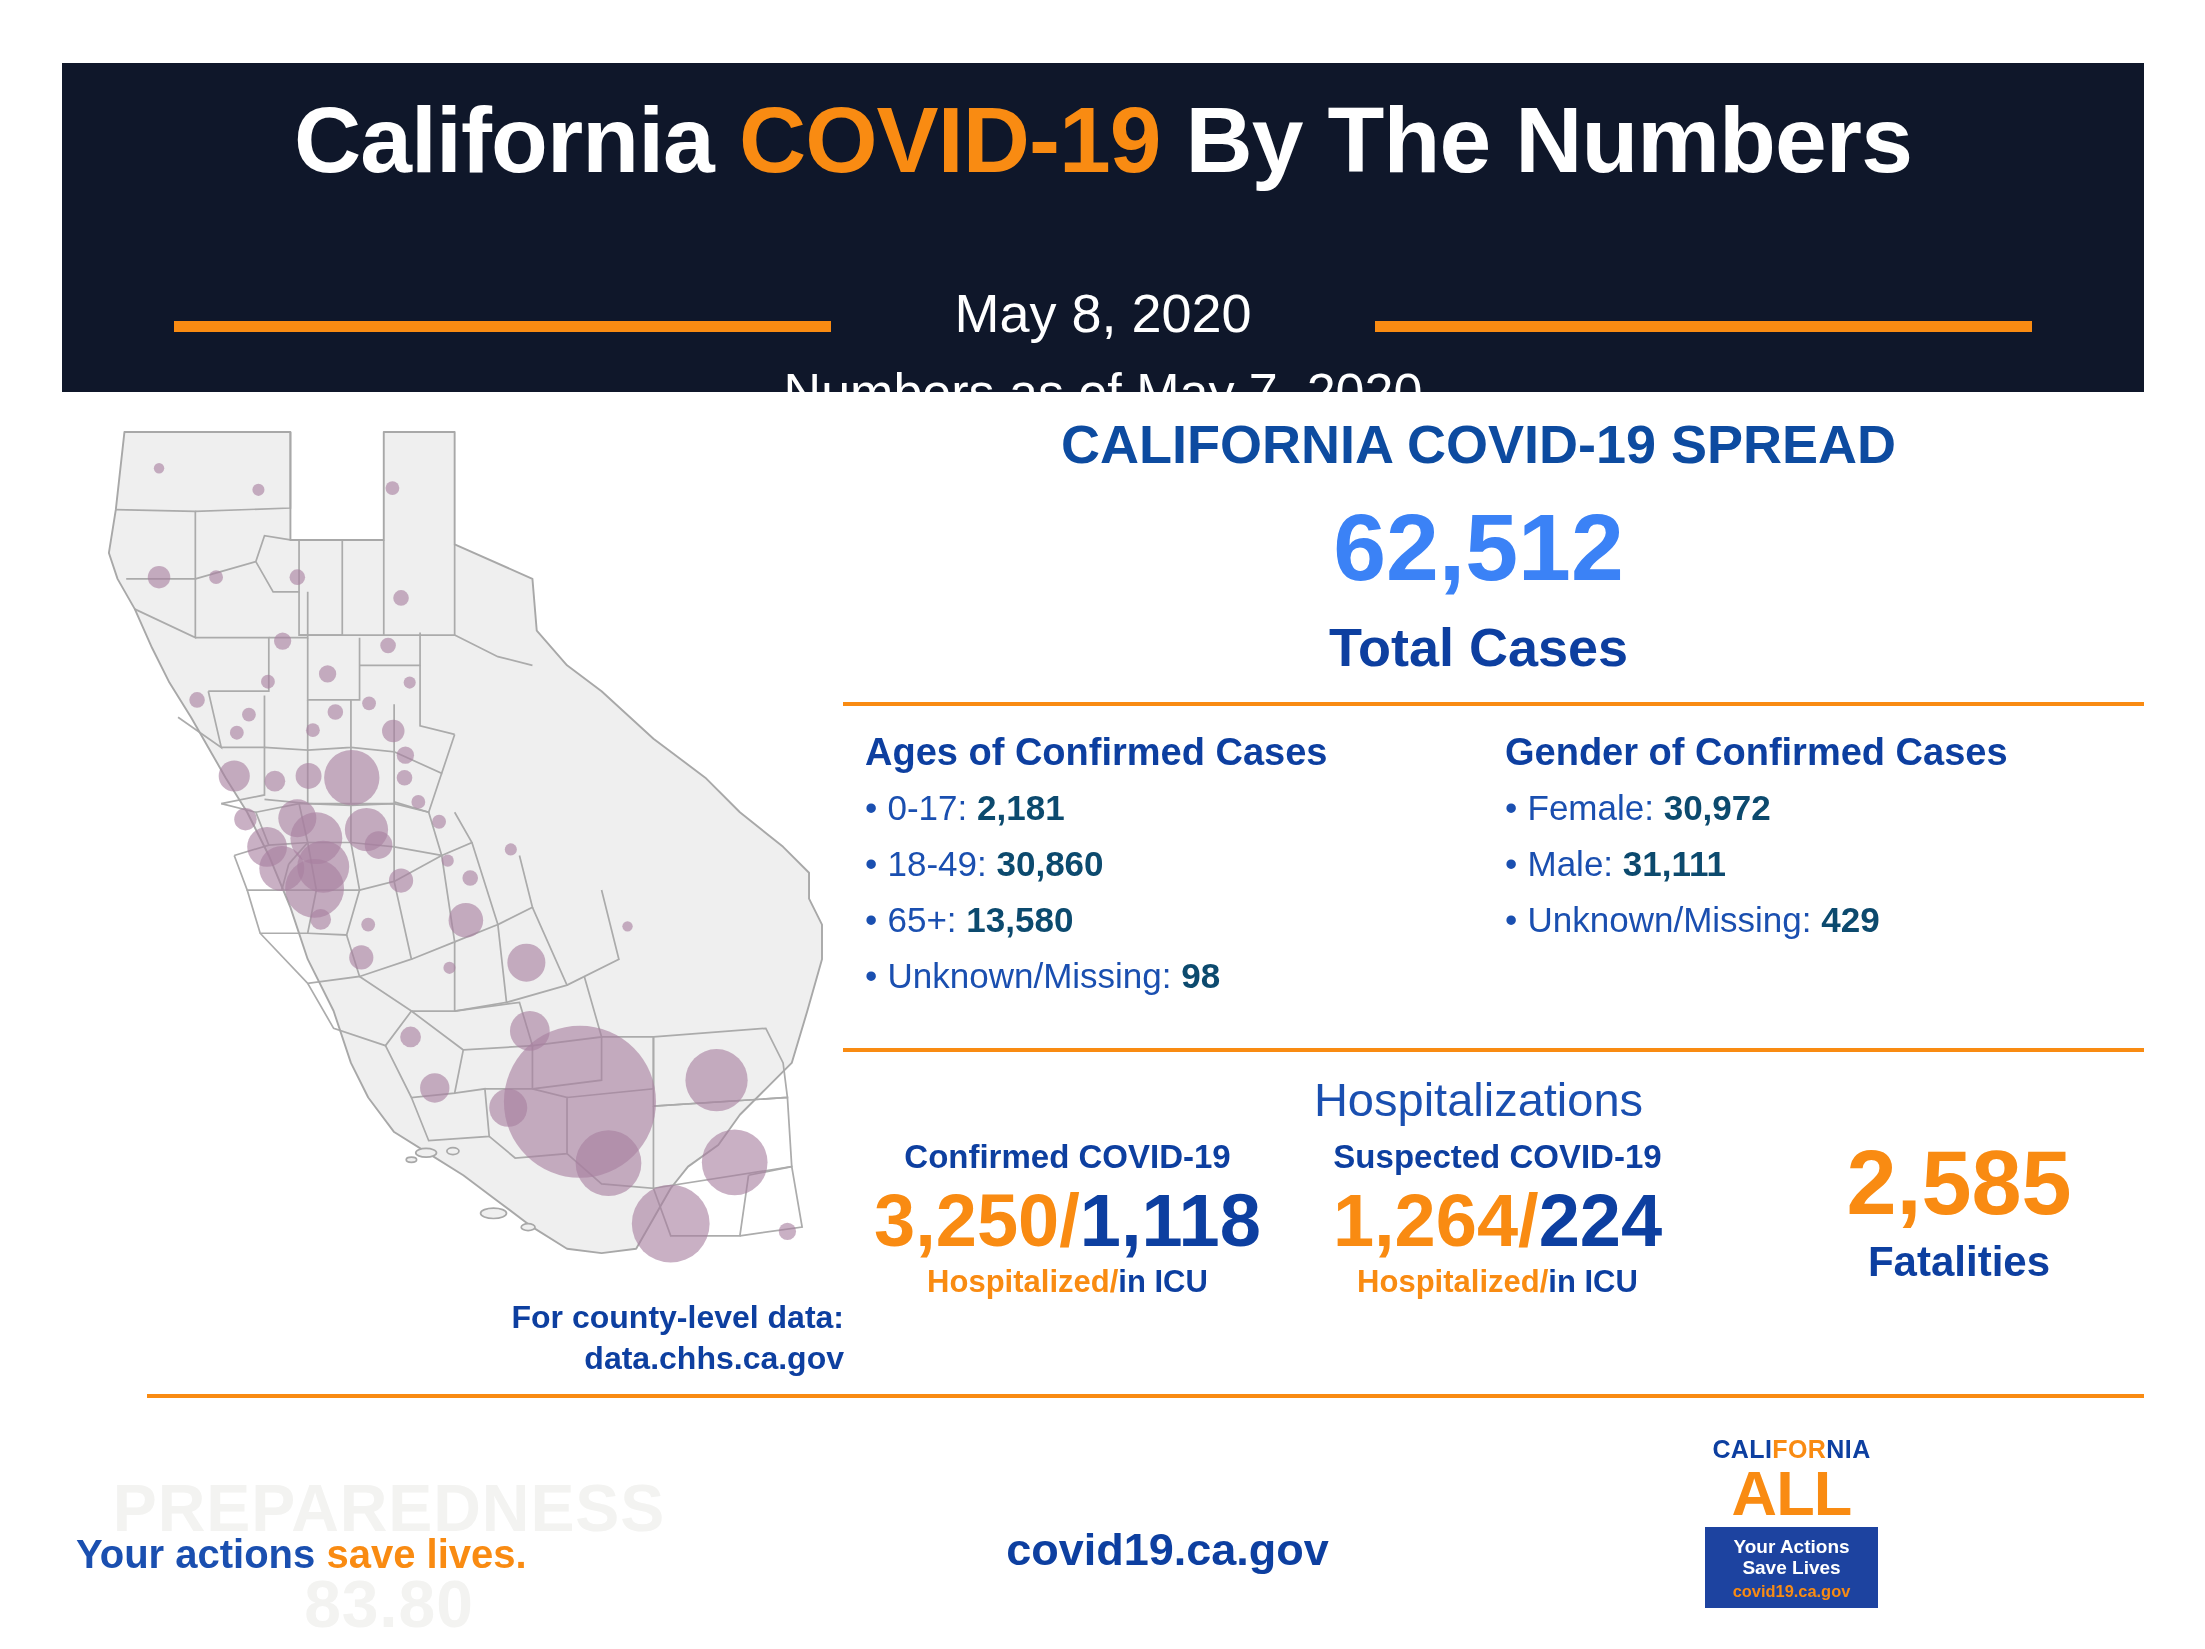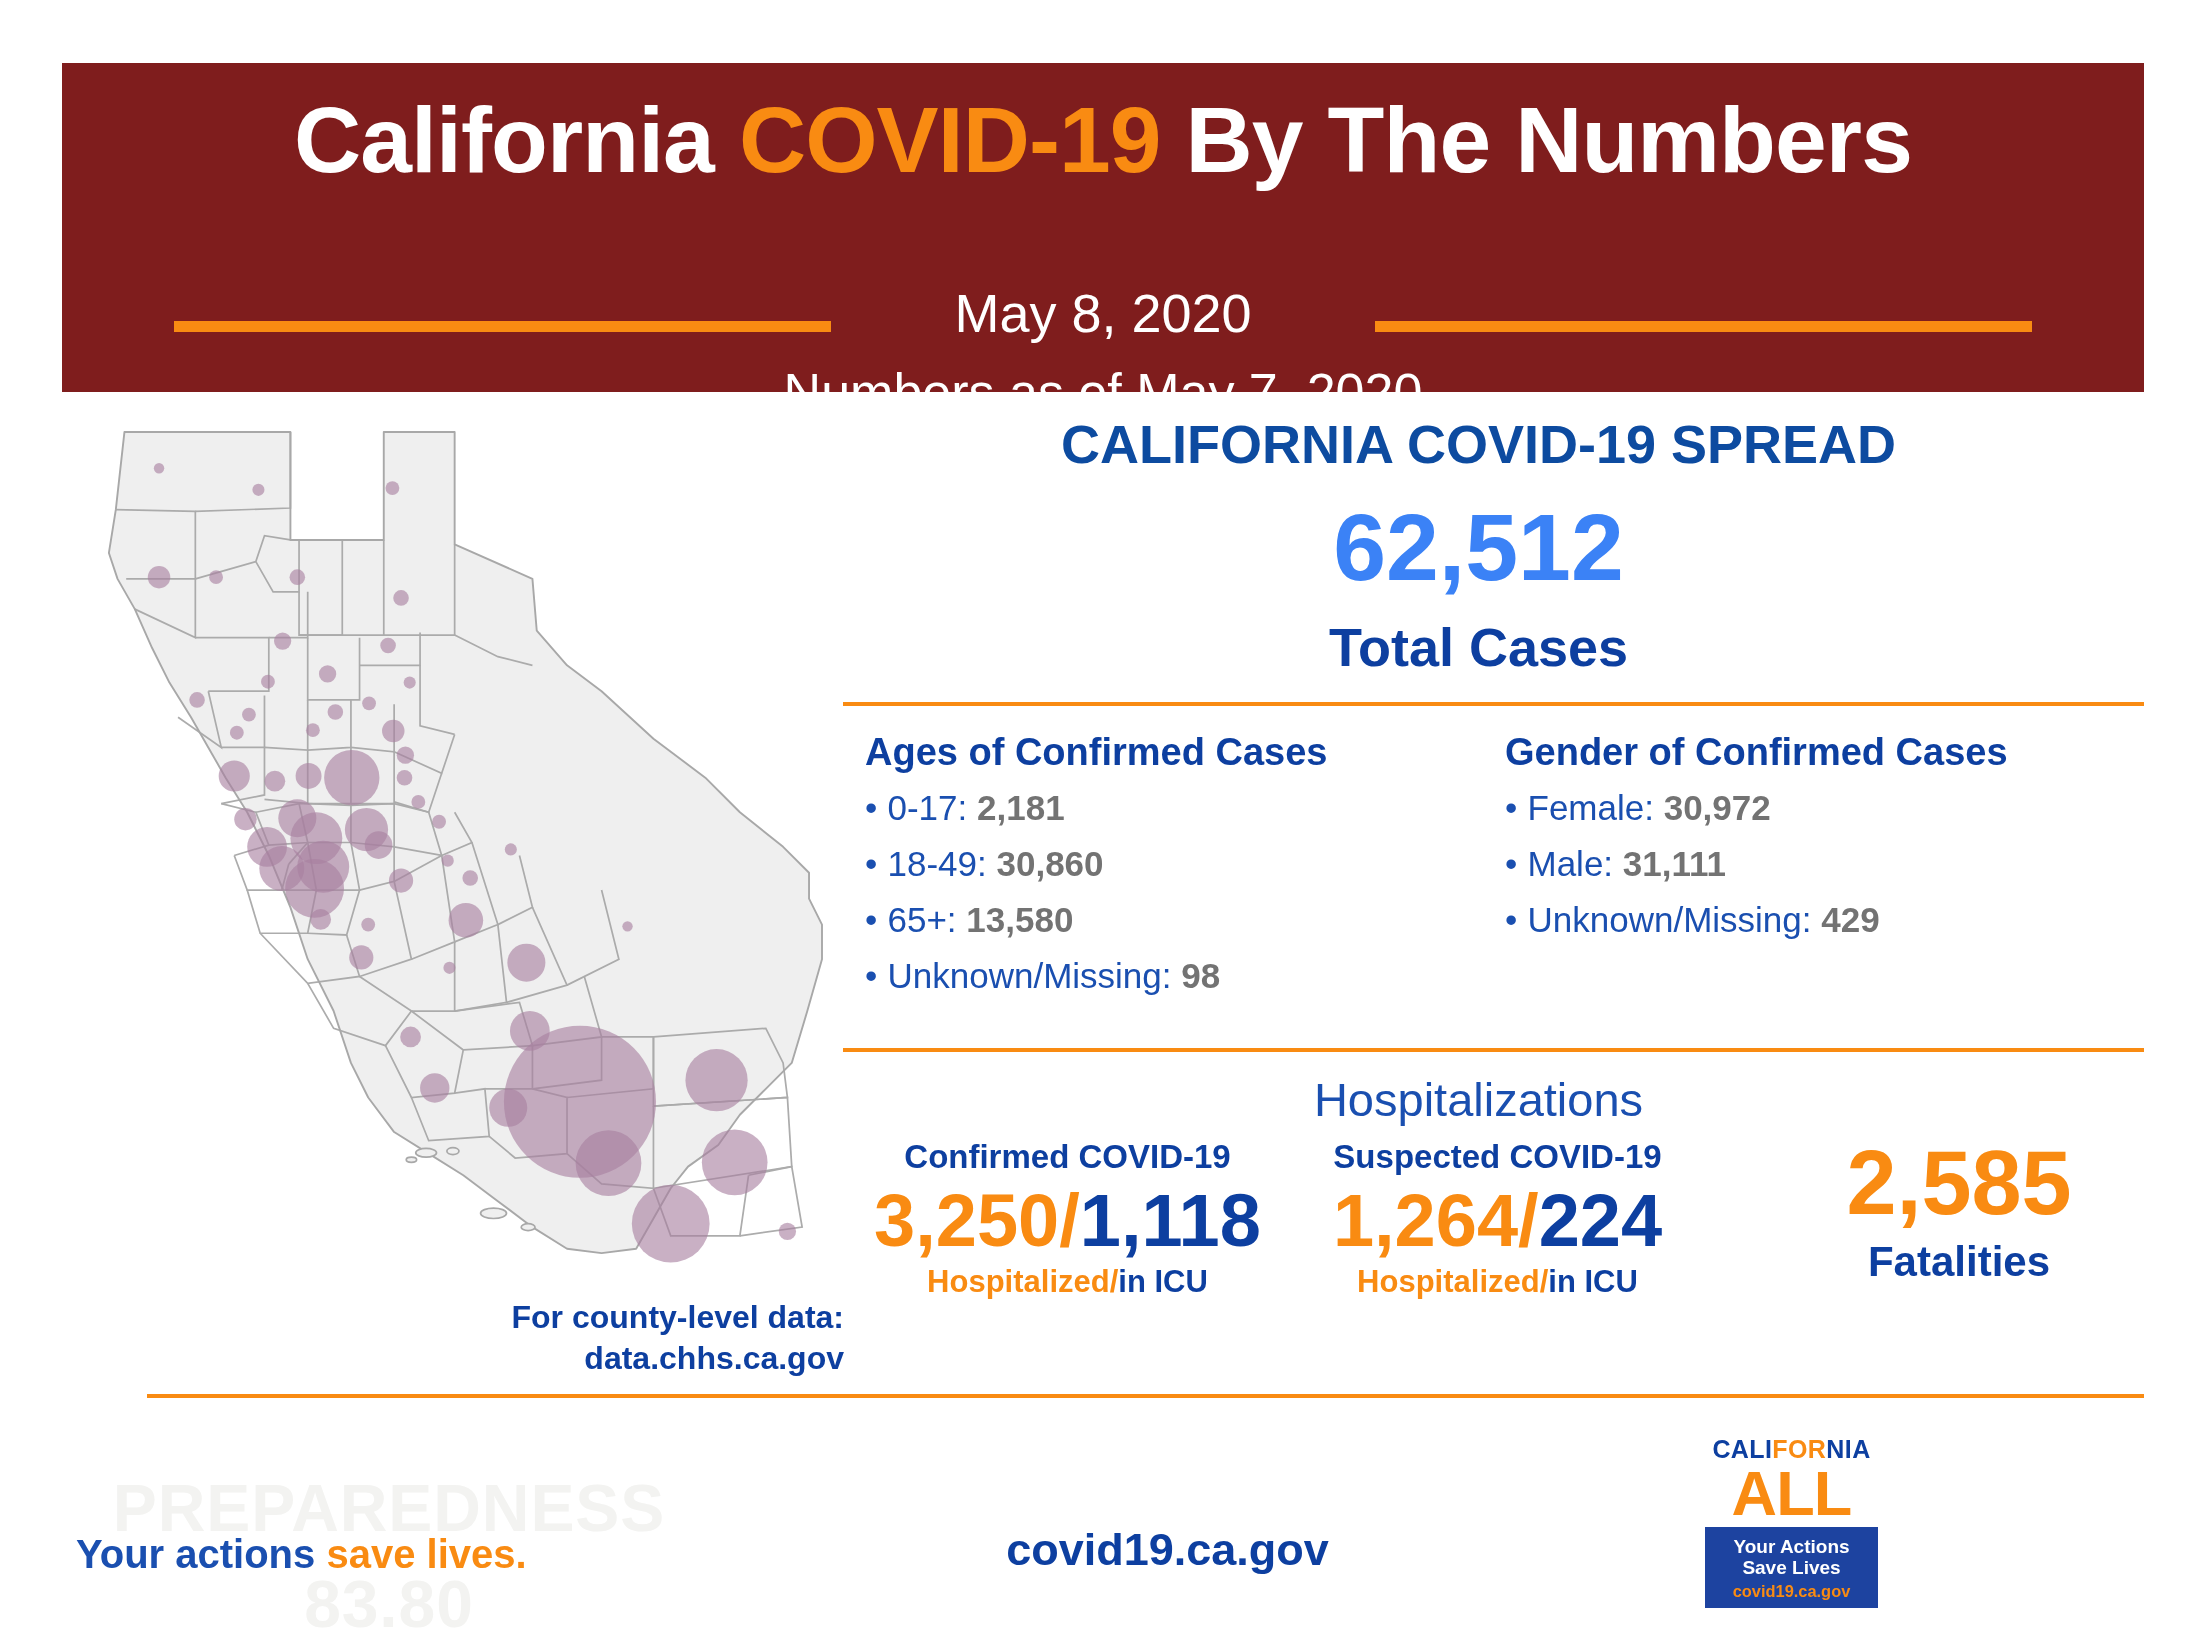--- a/index.html
+++ b/index.html
@@ -19,21 +19,21 @@
     background: #ffffff;
   }
 
   
   #banner {
     position: absolute;
     left: 62px;
     top: 63px;
     width: 2082px;
     height: 329px;
-    background: #7f1d1d;
+    background: #0f172a;
     overflow: hidden;
   }
 
   #banner-title {
     position: absolute;
     top: 31px;
     left: 0;
     width: 100%;
     text-align: center;
     font-size: 93px;
@@ -154,21 +154,21 @@
     white-space: nowrap;
   }
   .list-item {
     color: #1A4FB0;
     font-size: 35px;
     font-weight: 400;
     line-height: 1.0;
     margin-bottom: 21px;
     white-space: nowrap;
   }
-  .list-item .v { color: #737373; font-weight: 700; text-align: center; }
+  .list-item .v { color: #0c4a6e; font-weight: 700; text-align: center; }
   .bullet { display: inline-block; width: 22.5px; }
 
   #ages-block   { left: 865px; top: 731px; }
   #gender-block { left: 1505px; top: 731px; }
 
   
   #hosp-title {
     position: absolute;
     left: 830px;
     top: 1072px;

